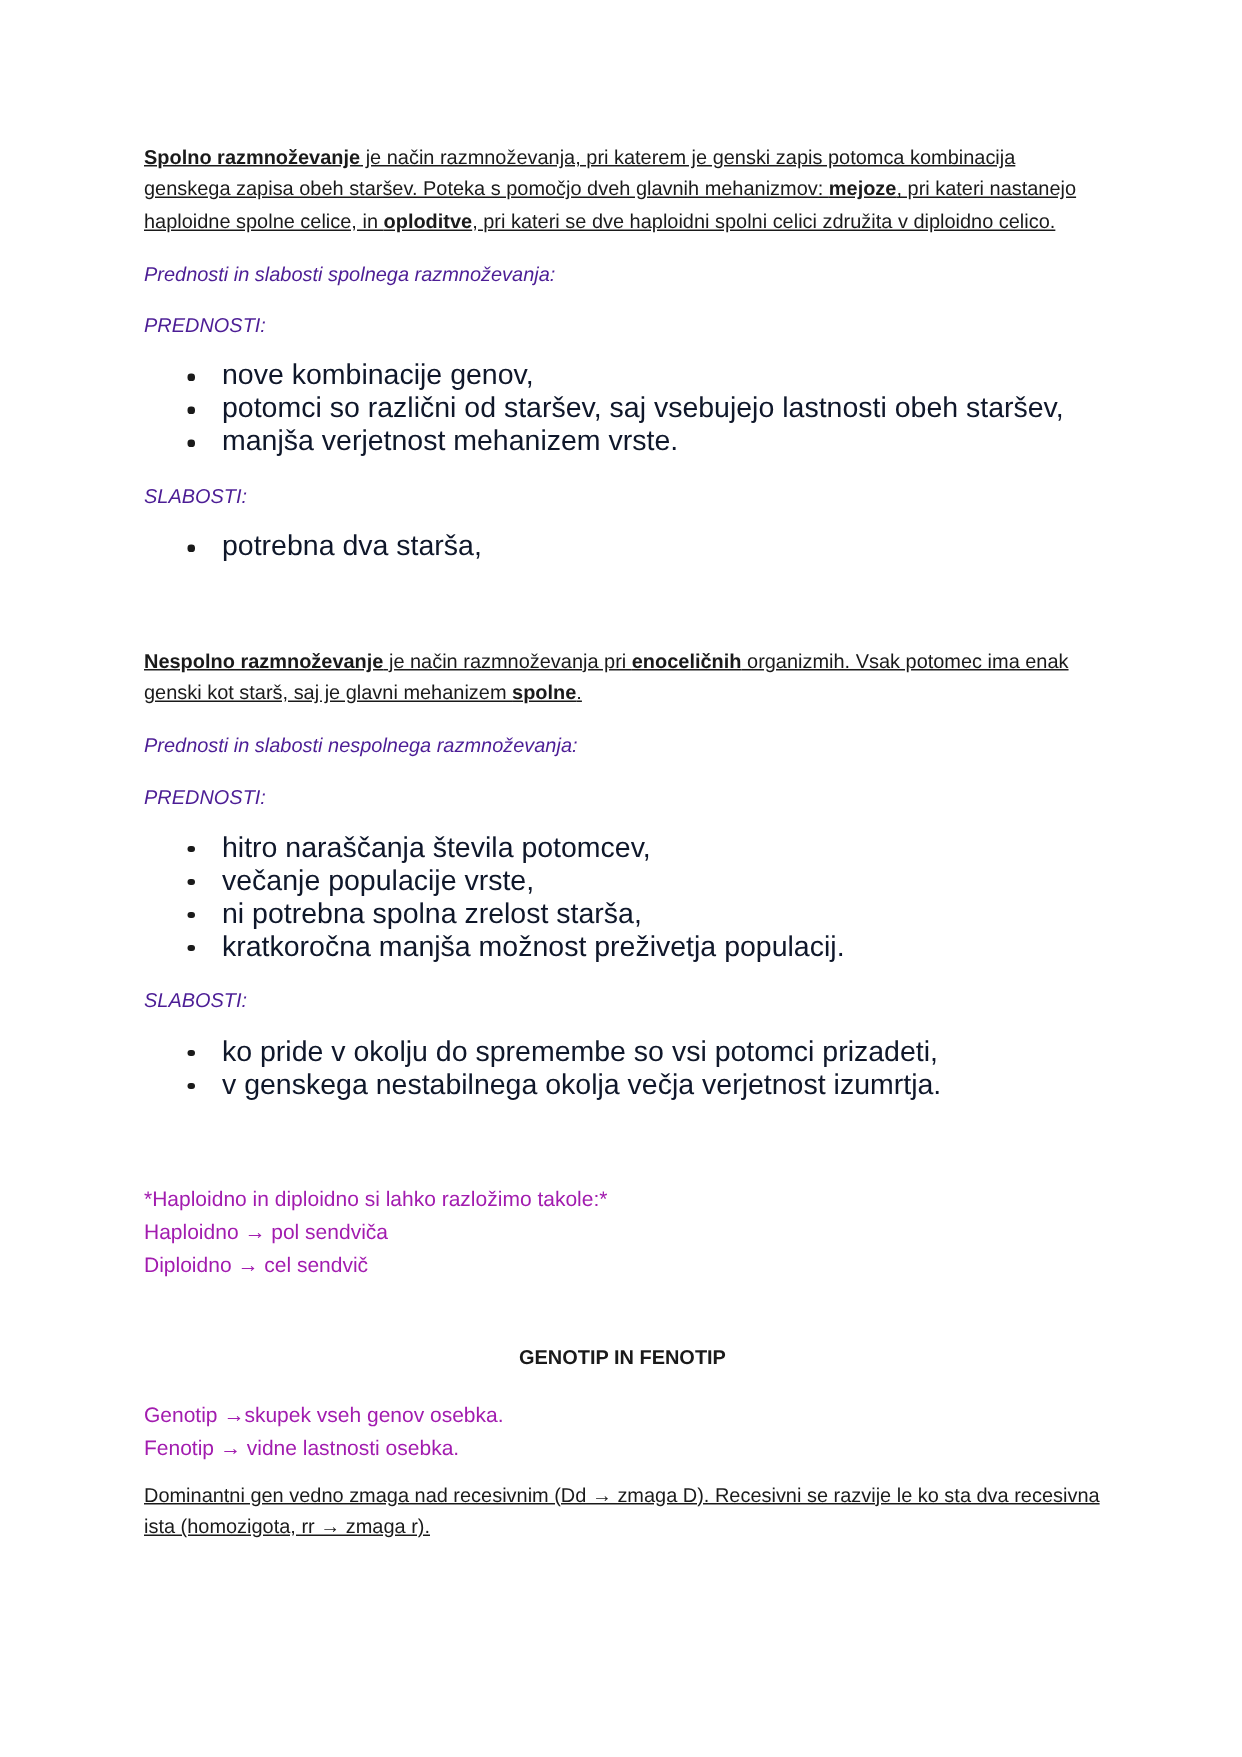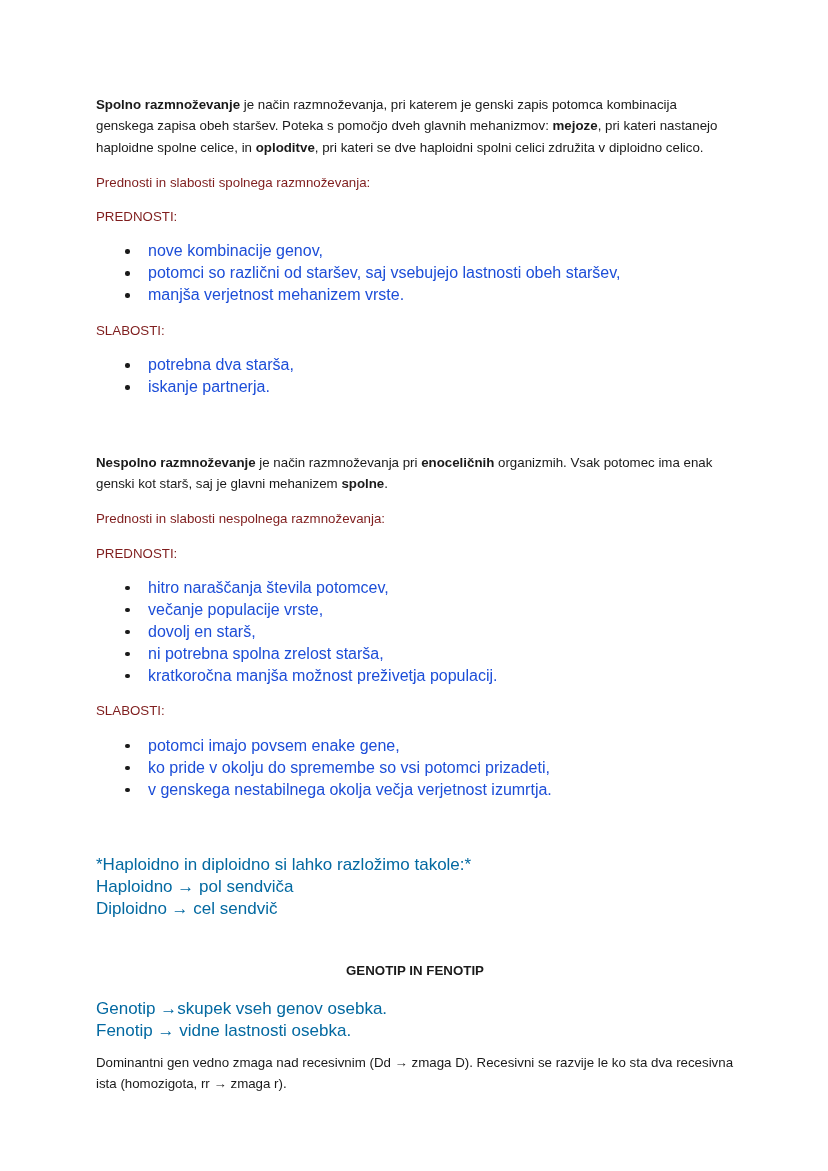--- a/index.html
+++ b/index.html
@@ -26,42 +26,43 @@
     left: 96px;
     top: 94px;
     width: 638px;
   }
   p.para {
     margin: 0 0 14px 0;
     font-size: 13.3px;
     line-height: 21.3px;
     text-align: left;
     color: #1a1a1a;
+    text-decoration: underline;
   }
   p.para.tight {
     margin-bottom: 0;
   }
   .section-gap {
     height: 40px;
   }
   .section-gap.tiny {
     height: 10px;
   }
   ul.bullets {
     margin: 4px 0 14px 0;
     padding: 0;
     list-style: none;
   }
   ul.bullets li {
     position: relative;
-    font-size: 16px;
+    font-size: 19px;
     line-height: 21.5px;
     padding-left: 52px;
     margin: 0 0 0.5px 0;
-    color: #1d4ed8;
+    color: #0f172a;
   }
   ul.bullets li::before {
     content: "";
     position: absolute;
     left: 29px;
     top: 9px;
     width: 4.5px;
     height: 4.5px;
     border-radius: 50%;
     background: #1a1a1a;
@@ -74,27 +75,28 @@
     line-height: 21.3px;
     font-weight: bold;
     margin: 0 0 16px 0;
     color: #1a1a1a;
     text-align: center;
   }
   .label-line {
     font-size: 13.3px;
     line-height: 21.3px;
     margin: 0 0 13px 0;
-    color: #7f1d1d;
+    color: #4c1d95;
+    font-style: italic;
   }
   .arrow-line {
-    font-size: 17px;
+    font-size: 14px;
     line-height: 22px;
     margin: 0;
-    color: #0369a1;
+    color: #a21caf;
   }
 </style>
 </head>
 <body>
 
 <div class="page">
   <div class="content">
 
     <p class="para"><b>Spolno razmnoževanje</b><span> je način razmnoževanja, pri katerem je genski zapis potomca kombinacija genskega zapisa obeh staršev. Poteka s pomočjo dveh glavnih mehanizmov: </span><b>mejoze</b><span>, pri kateri nastanejo haploidne spolne celice, in </span><b>oploditve</b><span>, pri kateri se dve haploidni spolni celici združita v diploidno celico.</span></p>
 
@@ -105,43 +107,40 @@
     <ul class="bullets">
       <li>nove kombinacije genov,</li>
       <li>potomci so različni od staršev, saj vsebujejo lastnosti obeh staršev,</li>
       <li>manjša verjetnost mehanizem vrste.</li>
     </ul>
 
     <p class="label-line">SLABOSTI:</p>
 
     <ul class="bullets">
       <li>potrebna dva starša,</li>
-      <li>iskanje partnerja.</li>
     </ul>
 
     <div class="section-gap"></div>
 
     <p class="para"><b>Nespolno razmnoževanje</b><span> je način razmnoževanja pri </span><b>enoceličnih</b><span> organizmih. Vsak potomec ima enak genski kot starš, saj je glavni mehanizem </span><b>spolne</b><span>.</span></p>
 
     <p class="label-line">Prednosti in slabosti nespolnega razmnoževanja:</p>
 
     <p class="label-line">PREDNOSTI:</p>
 
     <ul class="bullets">
       <li>hitro naraščanja števila potomcev,</li>
       <li>večanje populacije vrste,</li>
-      <li>dovolj en starš,</li>
       <li>ni potrebna spolna zrelost starša,</li>
       <li>kratkoročna manjša možnost preživetja populacij.</li>
     </ul>
 
     <p class="label-line">SLABOSTI:</p>
 
     <ul class="bullets">
-      <li>potomci imajo povsem enake gene,</li>
       <li>ko pride v okolju do spremembe so vsi potomci prizadeti,</li>
       <li>v genskega nestabilnega okolja večja verjetnost izumrtja.</li>
     </ul>
 
     <div class="section-gap"></div>
 
     <p class="arrow-line">*Haploidno in diploidno si lahko razložimo takole:*</p>
     <p class="arrow-line">Haploidno → pol sendviča</p>
     <p class="arrow-line">Diploidno → cel sendvič</p>
 

